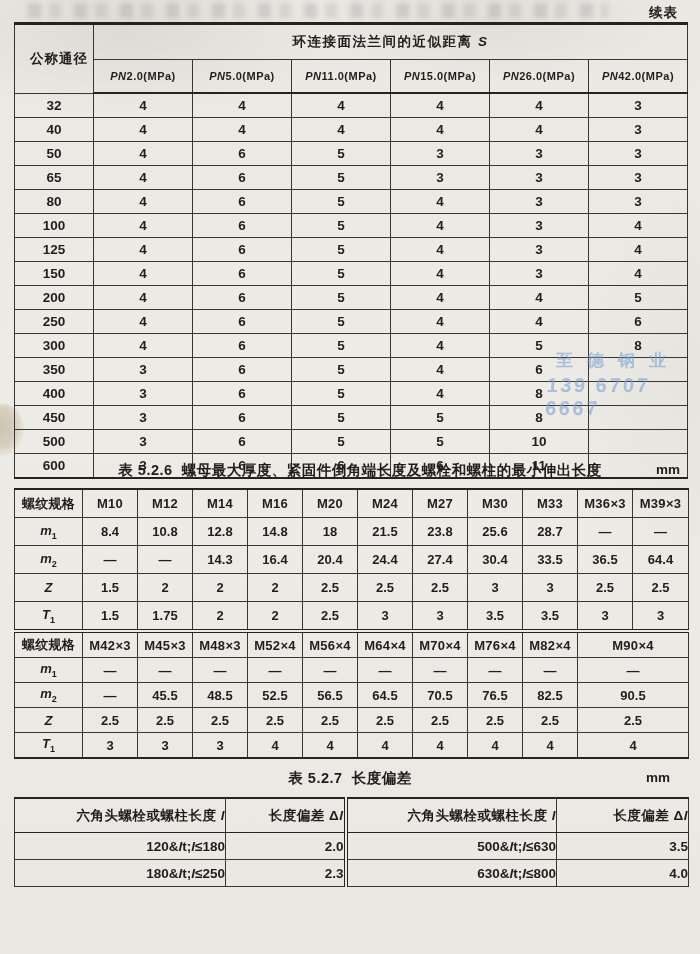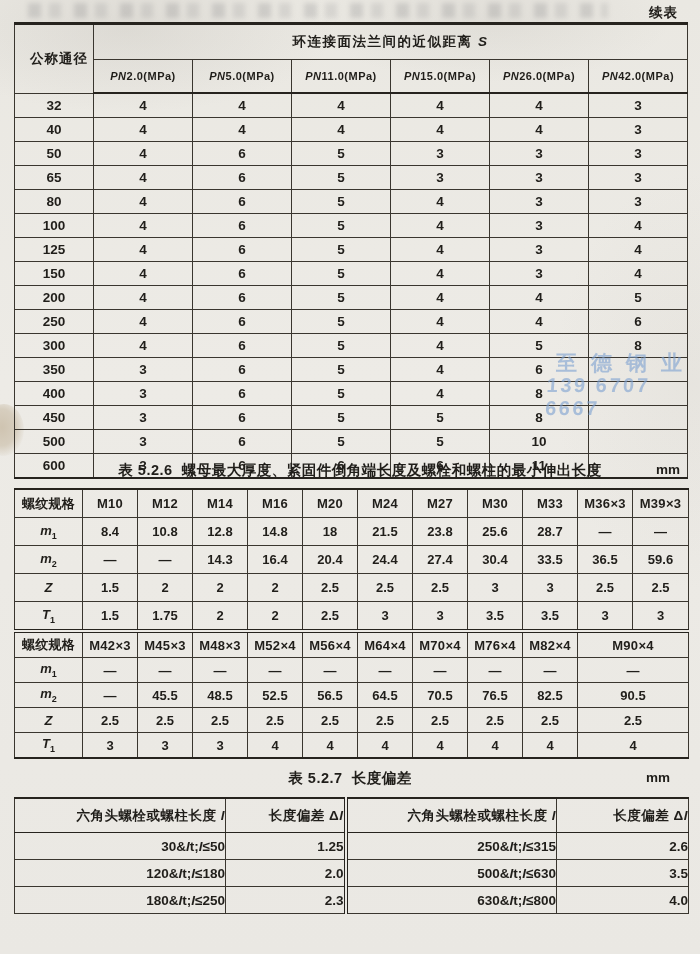--- a/index.html
+++ b/index.html
@@ -69,21 +69,21 @@
   
   .t3wrap{position:absolute;top:797px;left:14px;}
   .t3{width:674px;border-top:2.5px solid #26231e;}
   .t3 th,.t3 td{border:1px solid #3a362f;font-size:13.5px;text-align:right;}
   .t3 th{height:33px;font-weight:bold;letter-spacing:.5px;border-bottom:1.5px solid #26231e;}
   .t3 td{height:26px;font-weight:bold;}
   .t3 th:nth-child(3),.t3 td:nth-child(3){border-left:4px double #26231e;}
 
   
   .watermark{position:absolute;pointer-events:none;color:rgba(124,160,208,.6);}
-  .wm1{top:349px;left:556px;font-size:21px;font-weight:bold;letter-spacing:14px;}
+  .wm1{top:349px;left:556px;font-size:17px;font-weight:bold;letter-spacing:14px;}
   .wm2{top:374px;left:546px;font-size:20px;font-weight:bold;letter-spacing:2.5px;transform:skewX(-4deg);}
 </style>
 </head>
 <body>
 
 <div class="page">
 
   <div class="bleed"></div>
   <div class="blob"></div>
 
@@ -318,21 +318,21 @@
             <td>—</td>
             <td>—</td>
             <td>14.3</td>
             <td>16.4</td>
             <td>20.4</td>
             <td>24.4</td>
             <td>27.4</td>
             <td>30.4</td>
             <td>33.5</td>
             <td>36.5</td>
-            <td>59.6</td>
+            <td>64.4</td>
           </tr>
           <tr class="b1">
             <th class="rowlab"><i>Z</i></th>
             <td>1.5</td>
             <td>2</td>
             <td>2</td>
             <td>2</td>
             <td>2.5</td>
             <td>2.5</td>
             <td>2.5</td>
@@ -440,26 +440,20 @@
       <thead>
           <tr id="t3head">
             <th class="it-l">六角头螺栓或螺柱长度 <i>l</i></th>
             <th class="it-l">长度偏差 Δ<i>l</i></th>
             <th class="it-l">六角头螺栓或螺柱长度 <i>l</i></th>
             <th class="it-l">长度偏差 Δ<i>l</i></th>
           </tr>
         </thead>
       <tbody id="t3body">
           <tr>
-            <td class="it-l">30&amp;<i>l</i>t;<i>l</i>≤50</td>
-            <td>1.25</td>
-            <td class="it-l">250&amp;<i>l</i>t;<i>l</i>≤315</td>
-            <td>2.6</td>
-          </tr>
-          <tr>
             <td class="it-l">120&amp;<i>l</i>t;<i>l</i>≤180</td>
             <td>2.0</td>
             <td class="it-l">500&amp;<i>l</i>t;<i>l</i>≤630</td>
             <td>3.5</td>
           </tr>
           <tr>
             <td class="it-l">180&amp;<i>l</i>t;<i>l</i>≤250</td>
             <td>2.3</td>
             <td class="it-l">630&amp;<i>l</i>t;<i>l</i>≤800</td>
             <td>4.0</td>

